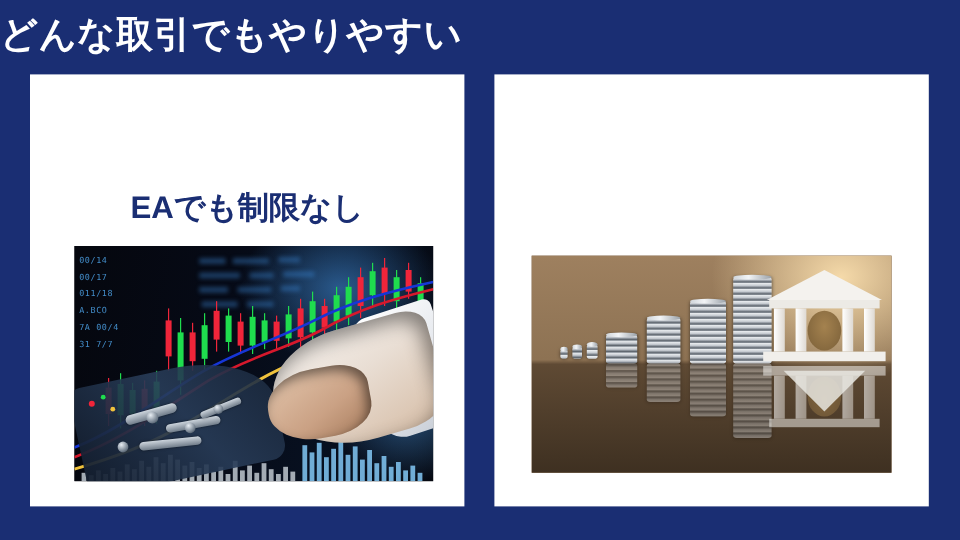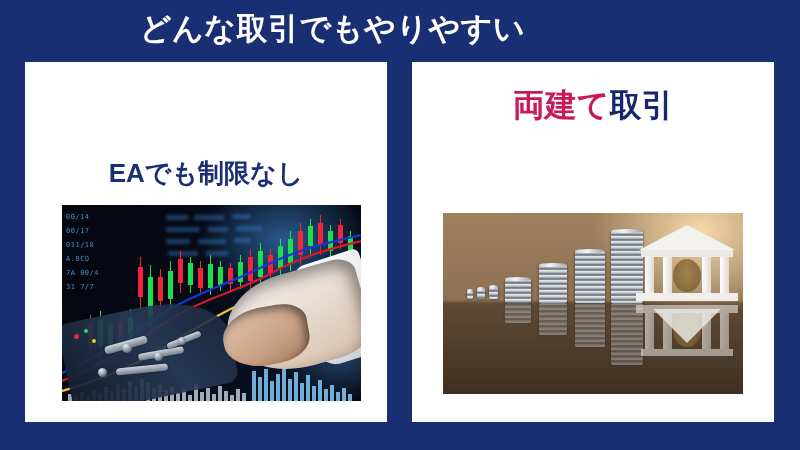--- a/index.html
+++ b/index.html
@@ -15,21 +15,20 @@
     overflow: hidden;
     font-family: "Liberation Sans", "DejaVu Sans", sans-serif;
   }
 
   
   #header-title {
     position: absolute;
     left: 0;
     top: 8px;
     width: 665px;
-    text-align: center;
     color: #ffffff;
     font-size: 31px;
     font-weight: bold;
     letter-spacing: 0.5px;
     line-height: 42px;
     white-space: nowrap;
   }
 
   
   .card {
@@ -500,23 +499,20 @@
       <div class="spark" style="left:30px; bottom:58px; width:4px; height:4px; background:#f0c23c;"></div>
 
       <div class="hand-cuff"></div>
       <div class="hand-arm"></div>
       <div class="hand-fingers"></div>
     </div>
   </div>
 
   <div class="card" id="card-right">
 
-    <div class="card-heading">
-      <span class="seg-accent">両建て</span><span class="seg-navy">取引</span>
-    </div>
 
 
     <div class="photo" id="photo-coins">
       <div class="coin-bg"></div>
 
       <div class="coin-stack" style="left:24px;  top:78px; width:6px;  height:8px;">
           <div class="coin-top"></div>
         </div>
       <div class="coin-stack" style="left:34px;  top:76px; width:8px;  height:10px;">
           <div class="coin-top"></div>

